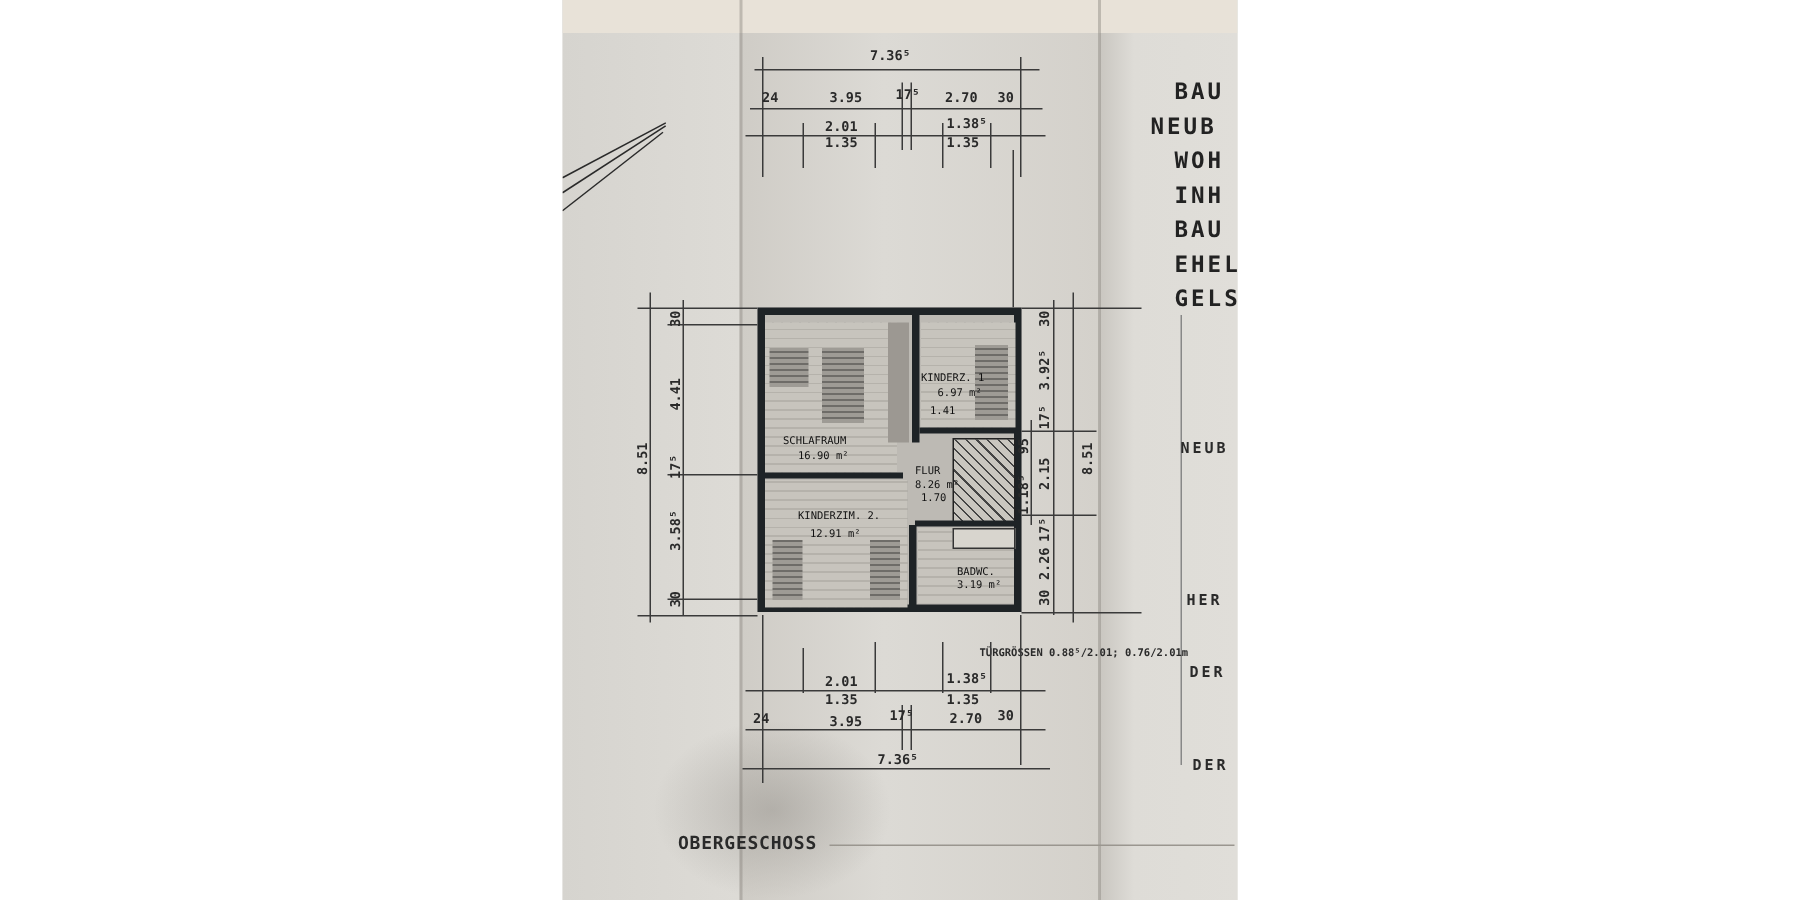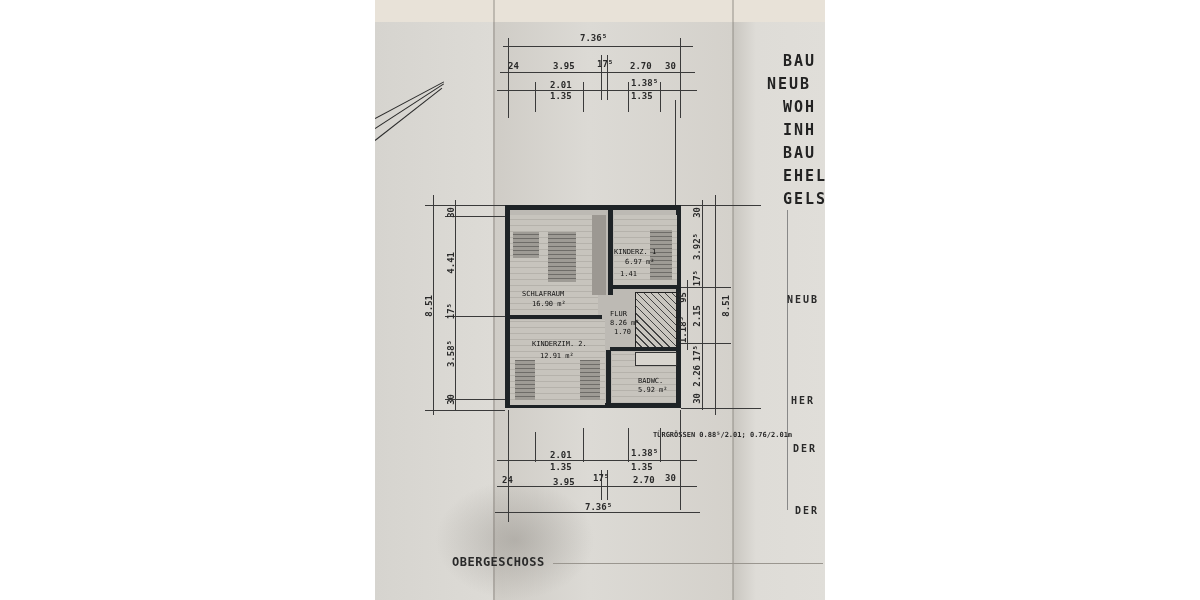--- a/index.html
+++ b/index.html
@@ -137,21 +137,21 @@
     <div class="bed" style="left:5px;top:150px;width:20px;height:40px"></div>
     <div class="bed" style="left:70px;top:150px;width:20px;height:40px"></div>
     <div class="room-label" style="left:22px;top:130px">KINDERZIM. 2.</div>
     <div class="room-label" style="left:30px;top:142px">12.91 m²</div>
     <div class="wall" style="left:96px;top:140px;width:5px;height:58px"></div>
 
     <div class="wall" style="left:100px;top:137px;width:68px;height:4px"></div>
     <div class="room" style="left:102px;top:142px;width:64px;height:50px"></div>
     <div class="bed" style="left:125px;top:142px;width:40px;height:12px;background:#d8d5ce;border:1px solid #333"></div>
     <div class="room-label" style="left:128px;top:167px">BADWC.</div>
-    <div class="room-label" style="left:128px;top:176px">5.92 m²</div>
+    <div class="room-label" style="left:128px;top:176px">3.19 m²</div>
   </div>
 
   <div class="vl" style="left:340px;top:195px;height:220px"></div>
   <div class="vl" style="left:327px;top:200px;height:210px"></div>
   <div class="vl" style="left:312px;top:280px;height:70px"></div>
   <div class="hl" style="left:306px;top:205px;width:80px"></div>
   <div class="hl" style="left:306px;top:287px;width:50px"></div>
   <div class="hl" style="left:306px;top:343px;width:50px"></div>
   <div class="hl" style="left:306px;top:408px;width:80px"></div>
   <div class="txt dim vertical" style="left:347px;top:295px">8.51</div>

